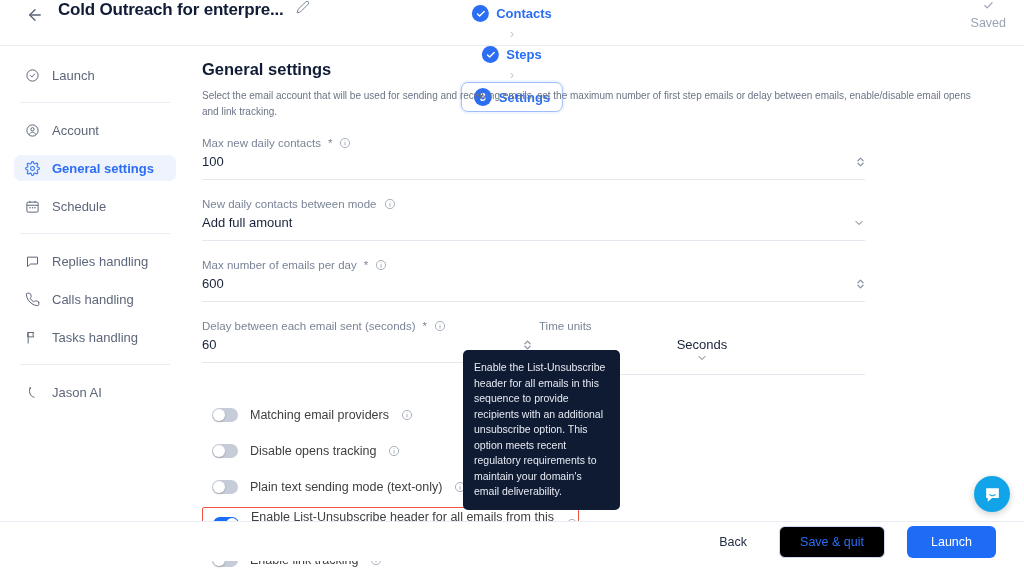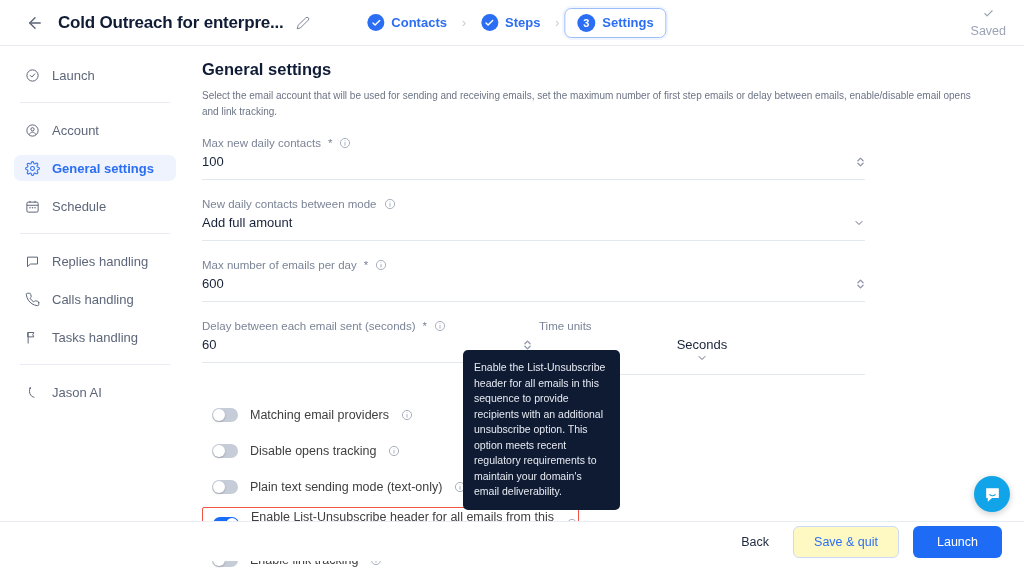--- a/index.html
+++ b/index.html
@@ -9,36 +9,36 @@
     background: #ffffff;
     overflow: hidden;
     color: #1e2a42;
   }
   .app { position: relative; width: 1024px; height: 569px; background:#fff; }
 
   
   .topbar {
     position:absolute; left:0; top:0; width:1024px; height:46px;
     border-bottom:1px solid #e9ecf2; background:#fff;
-    display:flex; align-items:center;
+    display:flex; align-items:flex-start;
   }
   .back-arrow {
     width:30px; height:30px; margin-left:20px;
     display:flex; align-items:center; justify-content:center;
     color:#5a6479; cursor:pointer;
   }
   .seq-title {
     margin-left:8px; font-size:17px; font-weight:700; color:#101c36;
     letter-spacing:-0.2px; white-space:nowrap;
   }
   .edit-pencil { margin-left:12px; color:#7a8499; display:flex; align-items:center; cursor:pointer;}
 
   .steps-nav {
     position:absolute; left:50%; transform:translateX(-50%);
-    display:flex; align-items:center; gap:0px;
+    display:flex; align-items:center; gap:0px;flex-direction:column;
   }
   .step { display:flex; align-items:center; gap:7px; padding:5px 10px; border-radius:7px; cursor:pointer;}
   .step.current { border:1px solid #9dbcfa; box-shadow:0 0 0 2px rgba(44,111,243,.07); padding:5px 12px;}
   .step-label { font-size:13px; font-weight:700; color:#2b6ef3; white-space:nowrap;}
   .step-check {
     width:17px; height:17px; border-radius:50%;
     background:#2b6ef3; display:flex; align-items:center; justify-content:center;
     color:#fff; flex:none;
   }
   .step-num {
@@ -114,26 +114,26 @@
   .tooltip {
     position:absolute; left:463px; top:350px; width:157px;
     background:#0f1b33; color:#e6eaf2; border-radius:5px;
     padding:10px 11px; font-size:10.5px; line-height:1.48; z-index:30;
   }
 
   
   .footer {
     position:absolute; left:0; top:521px; width:1024px; height:40px;
     border-top:1px solid #e9ecf2; background:#fff;
-    display:flex; align-items:center; justify-content:flex-end; gap:14px;
-    padding-right:22px;
+    display:flex; align-items:center; justify-content:flex-end; gap:22px;
+    padding-right:28px;
   }
   .btn-back { font-size:12.5px; color:#2a3category; color:#222c42; padding:7px 10px; cursor:pointer; }
   .btn-ghost {
-    font-size:12.5px; color:#2b6ef3; background:#fef9c3; border:1px solid #cdd9f6;
+    font-size:12.5px; color:#2b6ef3; background:#000000; border:1px solid #cdd9f6;
     border-radius:6px; padding:8px 20px; cursor:pointer;
   }
   .btn-primary {
     font-size:12.5px; color:#fff; background:#1e6bf5; border:none;
     border-radius:6px; padding:9px 24px; cursor:pointer; font-weight:400;
   }
 
   
   .intercom {
     position:absolute; right:14px; top:476px; width:36px; height:36px;

